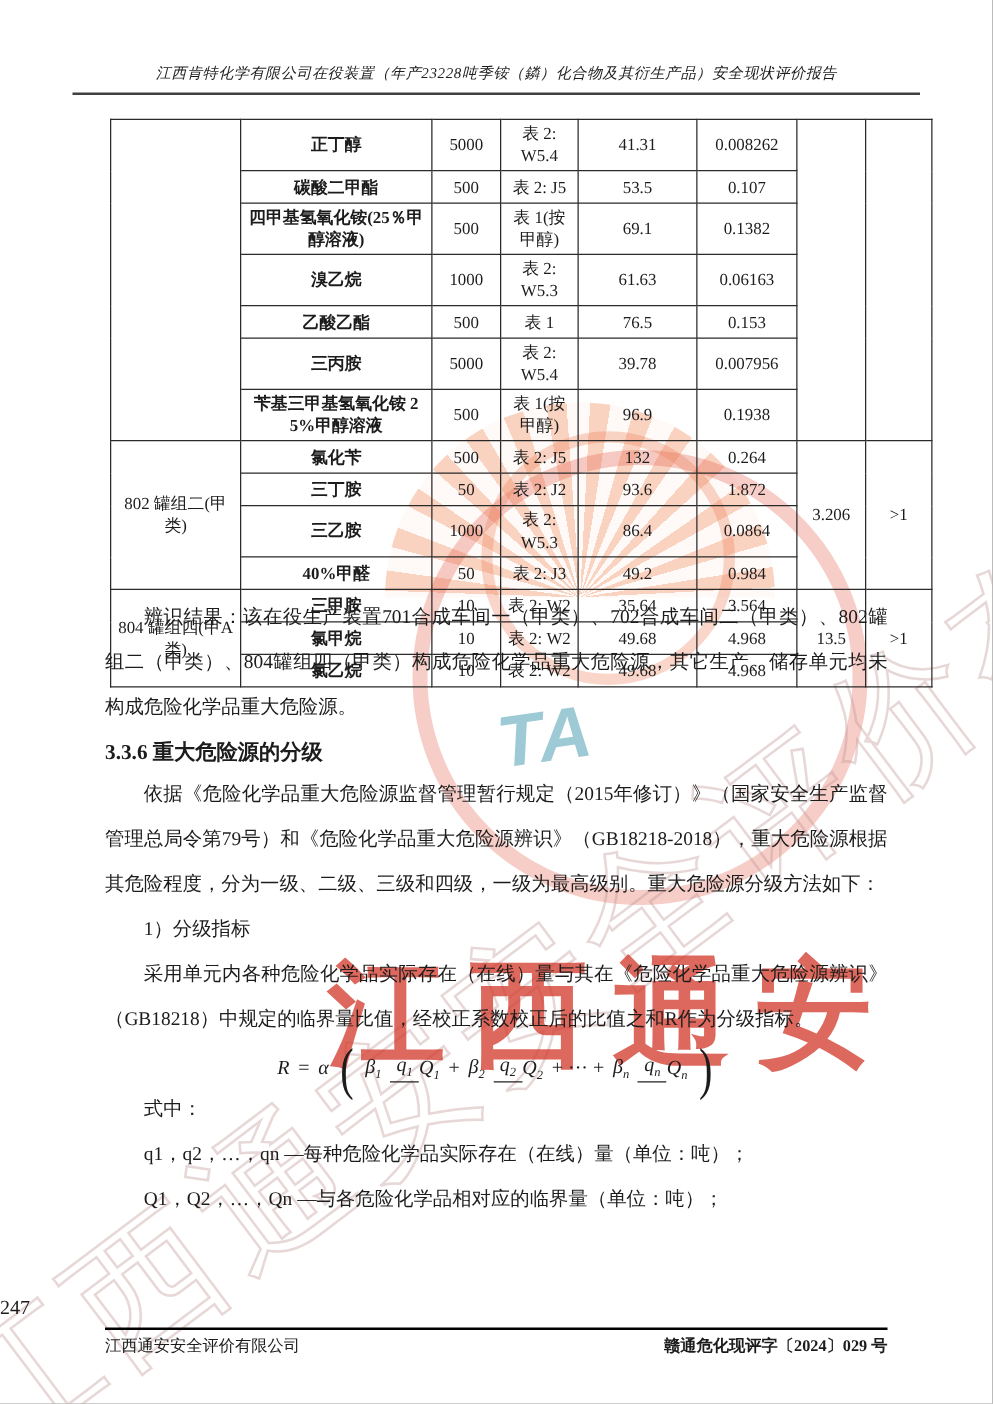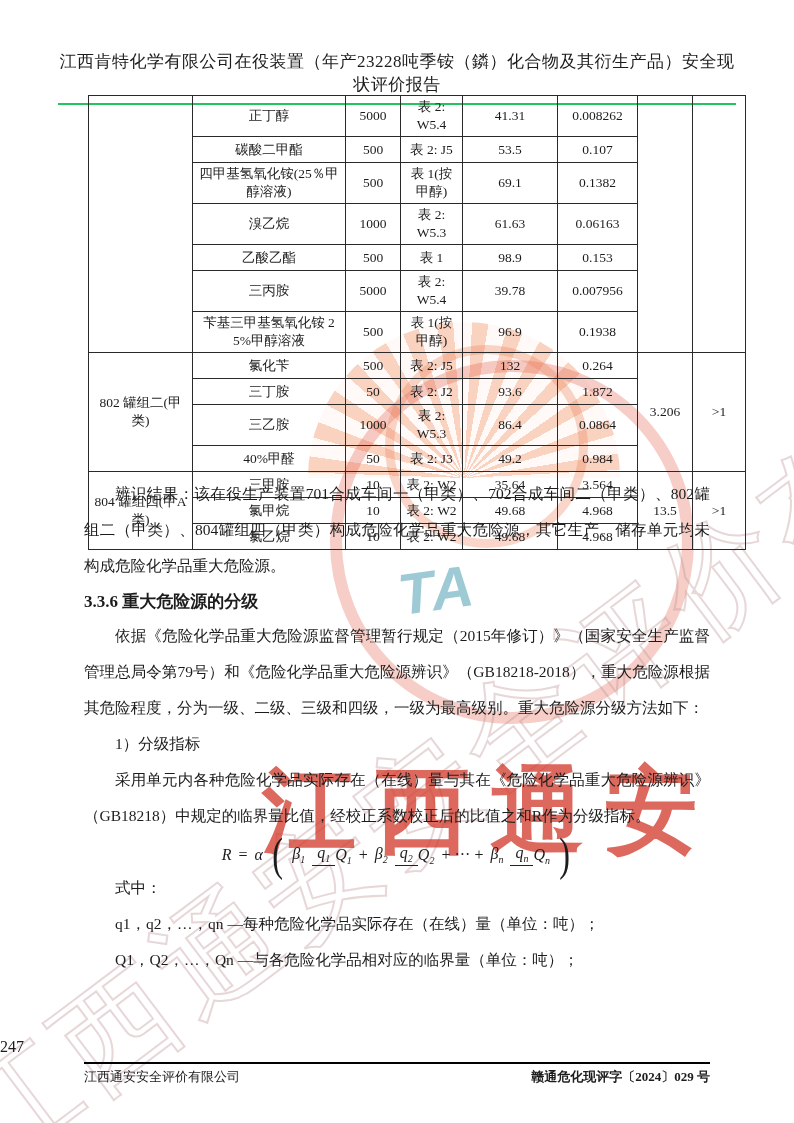--- a/index.html
+++ b/index.html
@@ -36,33 +36,33 @@
   }
   .wm-bigtext{
     position:absolute;left:262px;top:748px;
     font-size:94px;font-weight:bold;letter-spacing:20px;white-space:nowrap;
     color:rgba(212,62,48,0.78);
   }
   
   .content{position:absolute;inset:0;z-index:2;}
   .rpt-header{
     position:absolute;top:50px;left:58px;right:58px;text-align:center;
-    font-size:17px;letter-spacing:.5px;padding-bottom:7px;border-bottom:2px solid #22c55e;
+    font-size:12px;letter-spacing:.5px;padding-bottom:7px;border-bottom:2px solid #404040;font-style:italic;
   }
   table.hz{
     position:absolute;top:95px;left:88px;width:657px;
     border-collapse:collapse;table-layout:fixed;background:transparent;
   }
   table.hz td{
     border:1px solid #2a2a2a;text-align:center;vertical-align:middle;
     font-size:13.5px;line-height:18px;padding:2px 3px;height:21px;
     word-break:break-all;
   }
   table.hz td.ref{white-space:pre-line;}
-  table.hz td.chem{padding:2px 6px;}
+  table.hz td.chem{padding:2px 6px;font-weight:bold;}
   .body-flow{position:absolute;top:476px;left:84px;right:84px;font-size:15.5px;}
   .para{margin:0;text-indent:2em;text-align:justify;line-height:36px;}
   .hline{margin:0;text-indent:2em;line-height:36px;}
   h3.sec{
     margin:2px 0 0 0;font-size:17px;font-weight:bold;line-height:32px;
     font-family:"Liberation Serif","DejaVu Serif",serif;
   }
   .formula{
     display:flex;justify-content:center;align-items:center;gap:7px;
     margin:10px 0 4px 0;font-size:16px;font-style:italic;line-height:normal;
@@ -140,21 +140,21 @@
             <td>1000</td>
             <td class="ref">表 2:
 W5.3</td>
             <td>61.63</td>
             <td>0.06163</td>
           </tr>
           <tr>
             <td class="chem">乙酸乙酯</td>
             <td>500</td>
             <td class="ref">表 1</td>
-            <td>98.9</td>
+            <td>76.5</td>
             <td>0.153</td>
           </tr>
           <tr>
             <td class="chem">三丙胺</td>
             <td>5000</td>
             <td class="ref">表 2:
 W5.4</td>
             <td>39.78</td>
             <td>0.007956</td>
           </tr>

